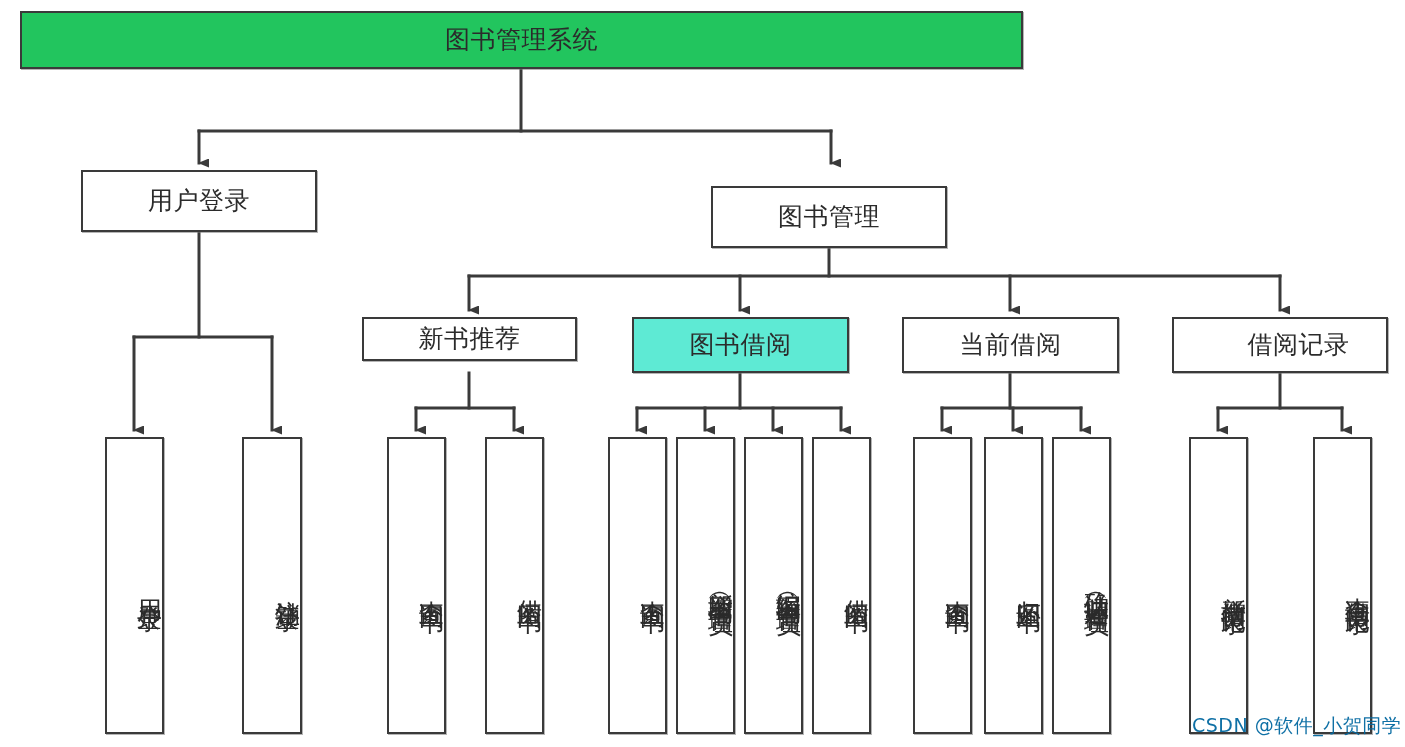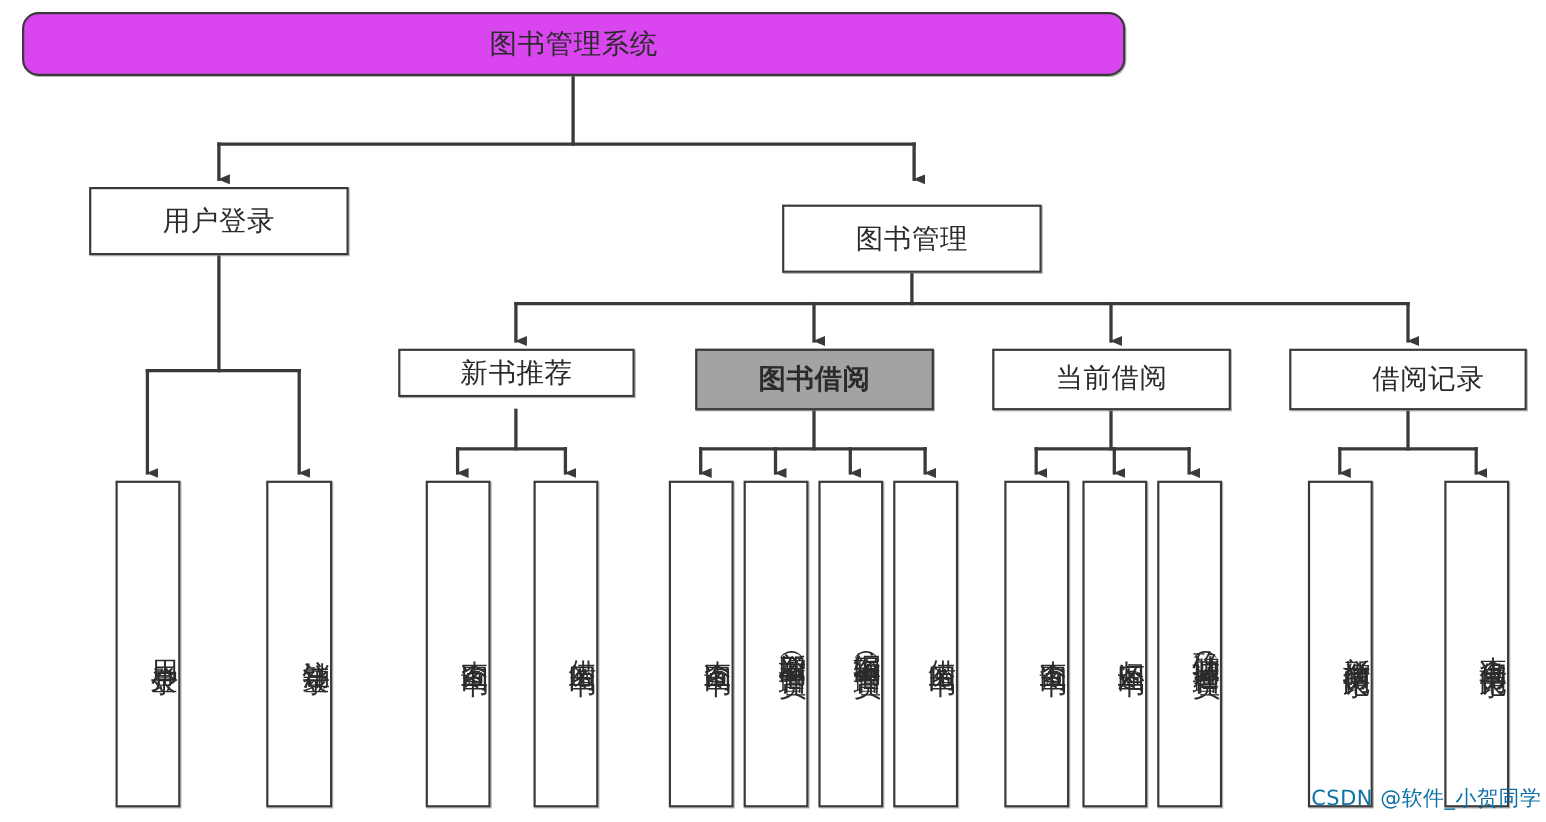--- a/index.html
+++ b/index.html
@@ -122,35 +122,35 @@
       <path d="M1013,408 L1013,430" marker-end="url(#arr)"></path>
       <path d="M1081,408 L1081,430" marker-end="url(#arr)"></path>
 
       <path d="M1280,373 L1280,408"></path>
       <path d="M1218,408 L1342,408"></path>
       <path d="M1218,408 L1218,430" marker-end="url(#arr)"></path>
       <path d="M1342,408 L1342,430" marker-end="url(#arr)"></path>
     </g>
   </svg>
 
-  <div class="node root h" style="left: 20px; top: 11px; width: 1003px; height: 58px; border-color: rgb(58, 58, 58); background: #d946ef; color: rgb(43, 43, 43); border-radius: 15px;">
+  <div class="node root h" style="left: 20px; top: 11px; width: 1003px; height: 58px; border-color: rgb(58, 58, 58); background: #22c55e; color: rgb(43, 43, 43);">
     <span>图书管理系统</span>
   </div>
 
   <div class="node h" style="left: 81px; top: 170px; width: 236px; height: 62px; border-color: rgb(58, 58, 58); background: rgb(255, 255, 255); color: rgb(43, 43, 43);">
     <span>用户登录</span>
   </div>
   <div class="node h" style="left: 711px; top: 186px; width: 236px; height: 62px; border-color: rgb(58, 58, 58); background: rgb(255, 255, 255); color: rgb(43, 43, 43);">
     <span>图书管理</span>
   </div>
 
   <div class="node h" style="left: 362px; top: 317px; width: 215px; height: 44px; border-color: rgb(58, 58, 58); background: rgb(255, 255, 255); color: rgb(43, 43, 43);">
     <span>新书推荐</span>
   </div>
-  <div class="node h" style="left: 632px; top: 317px; width: 217px; height: 56px; border-color: rgb(58, 58, 58); background: #a3a3a3; color: rgb(43, 43, 43); font-weight: bold;">
+  <div class="node h" style="left: 632px; top: 317px; width: 217px; height: 56px; border-color: rgb(58, 58, 58); background: #5eead4; color: rgb(43, 43, 43);">
     <span>图书借阅</span>
   </div>
   <div class="node h" style="left: 902px; top: 317px; width: 217px; height: 56px; border-color: rgb(58, 58, 58); background: rgb(255, 255, 255); color: rgb(43, 43, 43); font-family: Liberation Serif, serif;">
     <span>当前借阅</span>
   </div>
   <div class="node h" style="left: 1172px; top: 317px; width: 216px; height: 56px; border-color: rgb(58, 58, 58); background: rgb(255, 255, 255); color: rgb(43, 43, 43); padding-left: 37px;">
     <span>借阅记录</span>
   </div>
 
   <div class="node v" style="left: 105px; top: 437px; width: 59px; height: 297px; border-color: rgb(58, 58, 58); background: rgb(255, 255, 255); color: rgb(43, 43, 43);">

